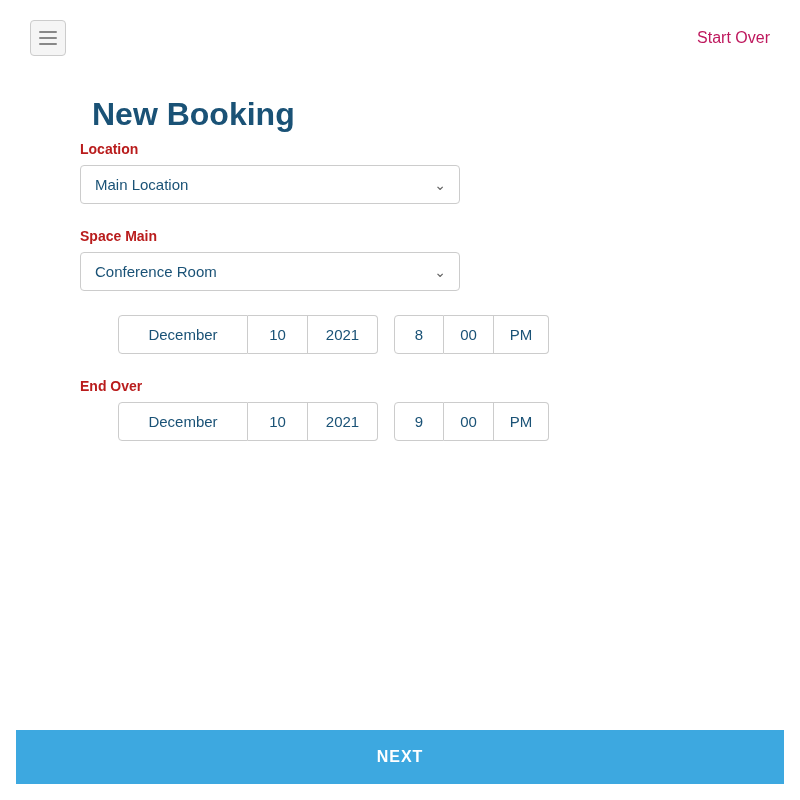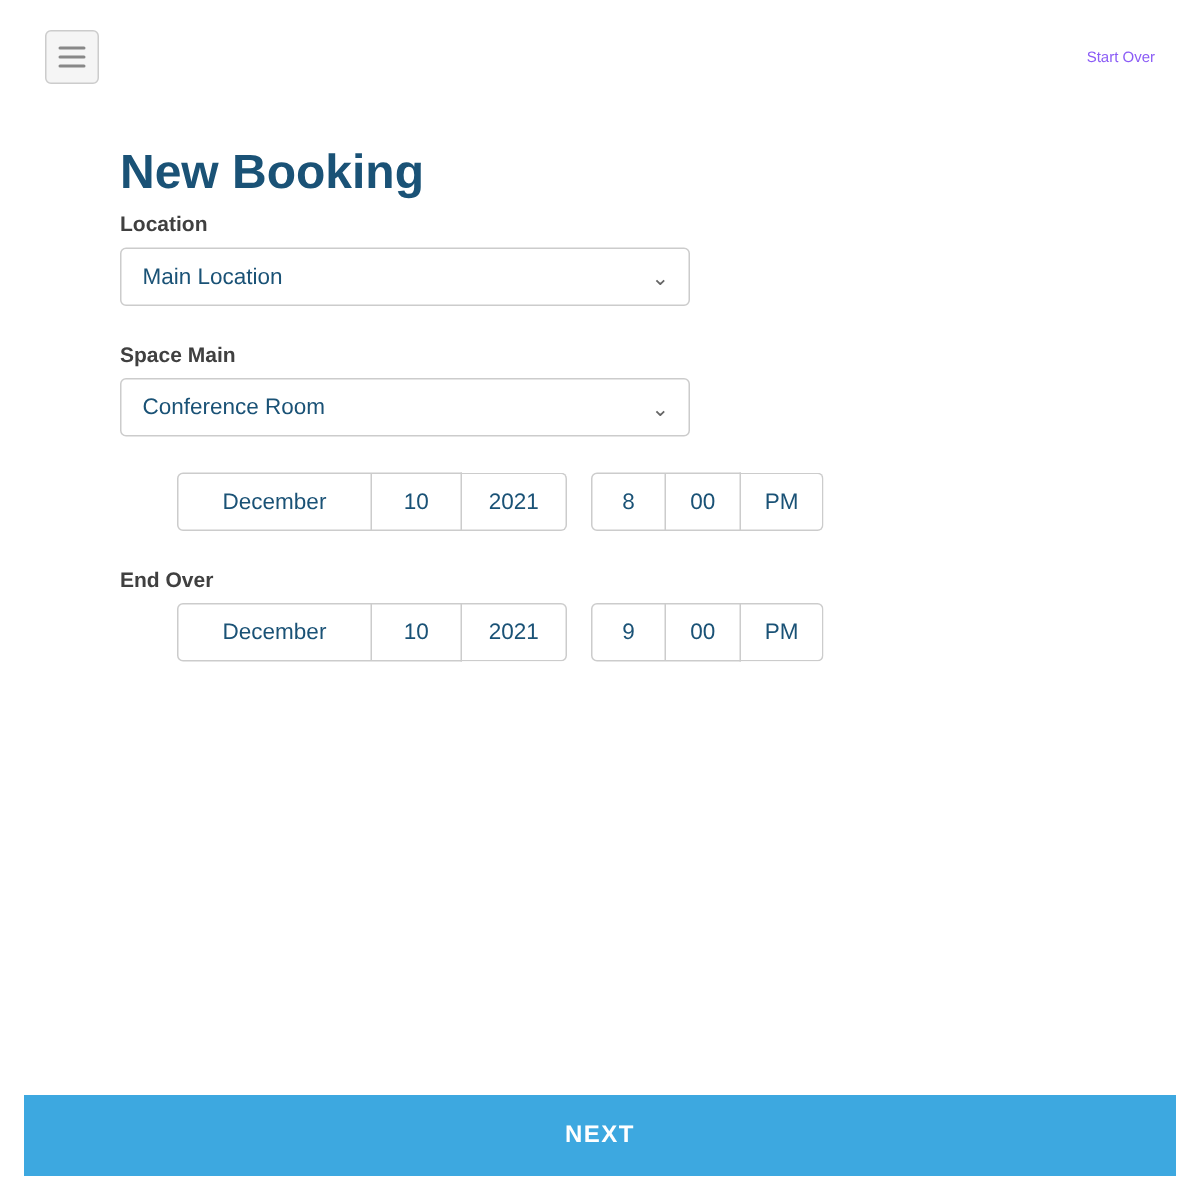--- a/index.html
+++ b/index.html
@@ -39,53 +39,54 @@
     }
 
     .menu-line {
       width: 18px;
       height: 2px;
       background: #888;
       border-radius: 1px;
     }
 
     .start-over-link {
-      color: #8b5cf6;
-      font-size: 10px;
+      color: #be185d;
+      font-size: 16px;
       cursor: pointer;
       text-decoration: none;
       text-align: right;
     }
 
     .main-content {
       padding: 20px 80px 20px 80px;
     }
 
     .page-title {
       font-size: 32px;
       font-weight: 700;
       color: #1a5276;
       margin-bottom: 8px;
+      margin-left: 12px;
     }
 
     .page-subtitle {
       font-size: 14px;
       color: #666;
       margin-bottom: 28px;
     }
 
     .form-group {
       margin-bottom: 24px;
     }
 
     .form-label {
       display: block;
       font-size: 14px;
       font-weight: 600;
-      color: #404040;
+      color: #b91c1c;
       margin-bottom: 8px;
     }
 
     .select-wrapper {
       position: relative;
       width: 380px;
     }
 
     .form-select {
       width: 100%;

